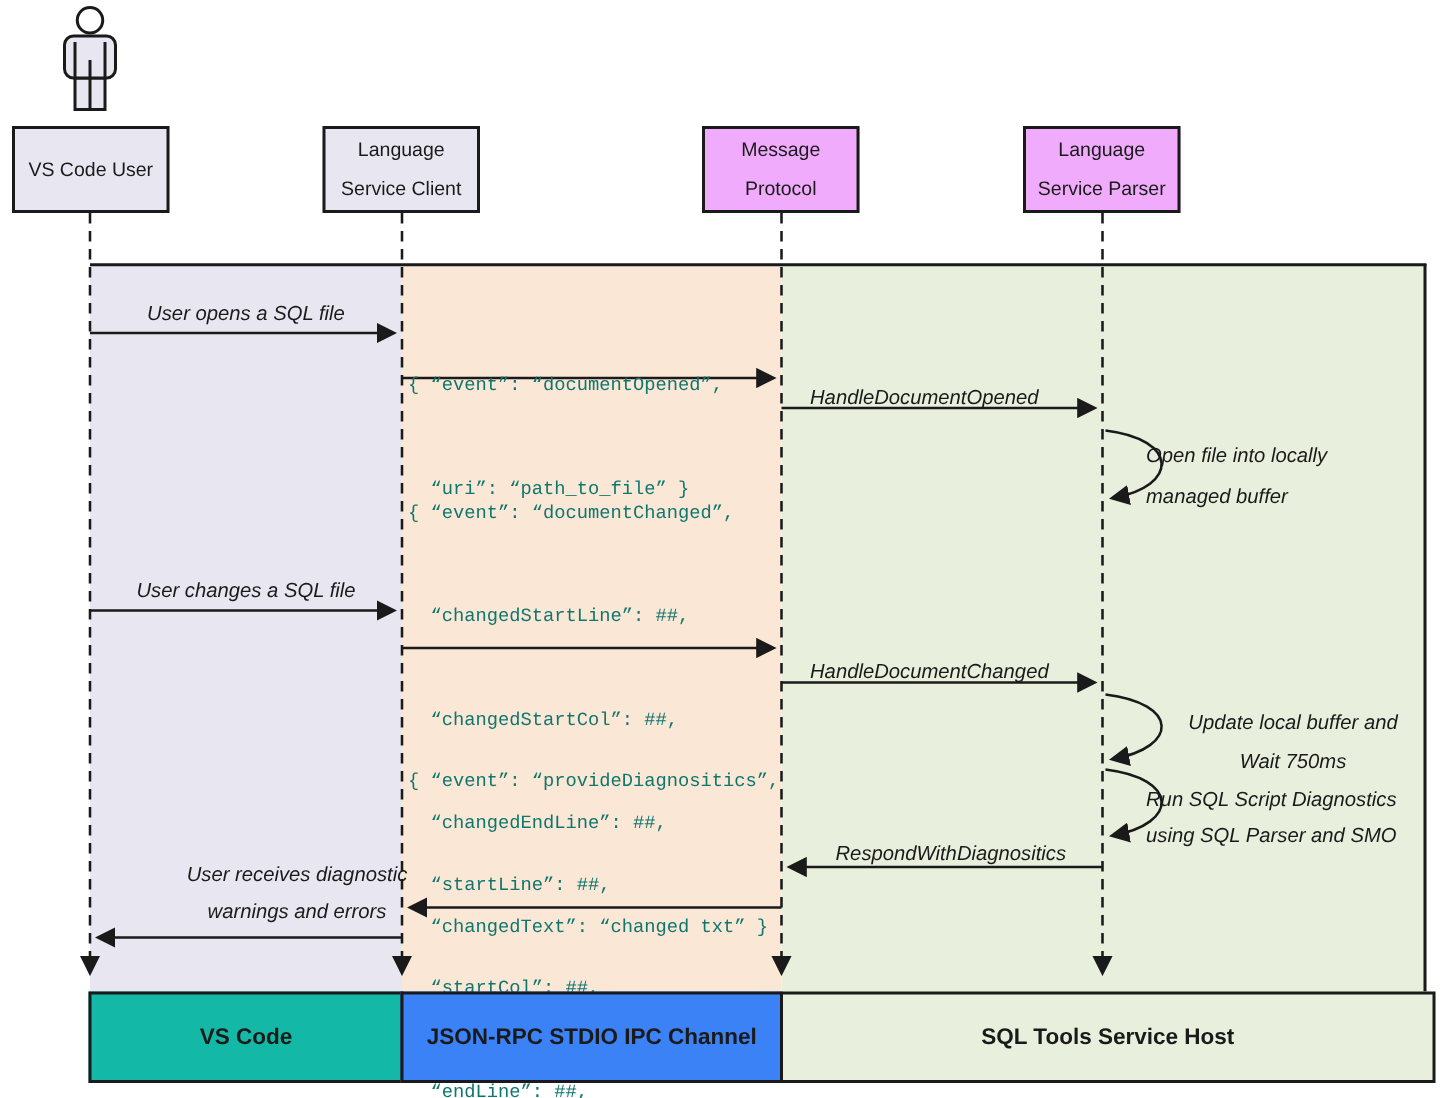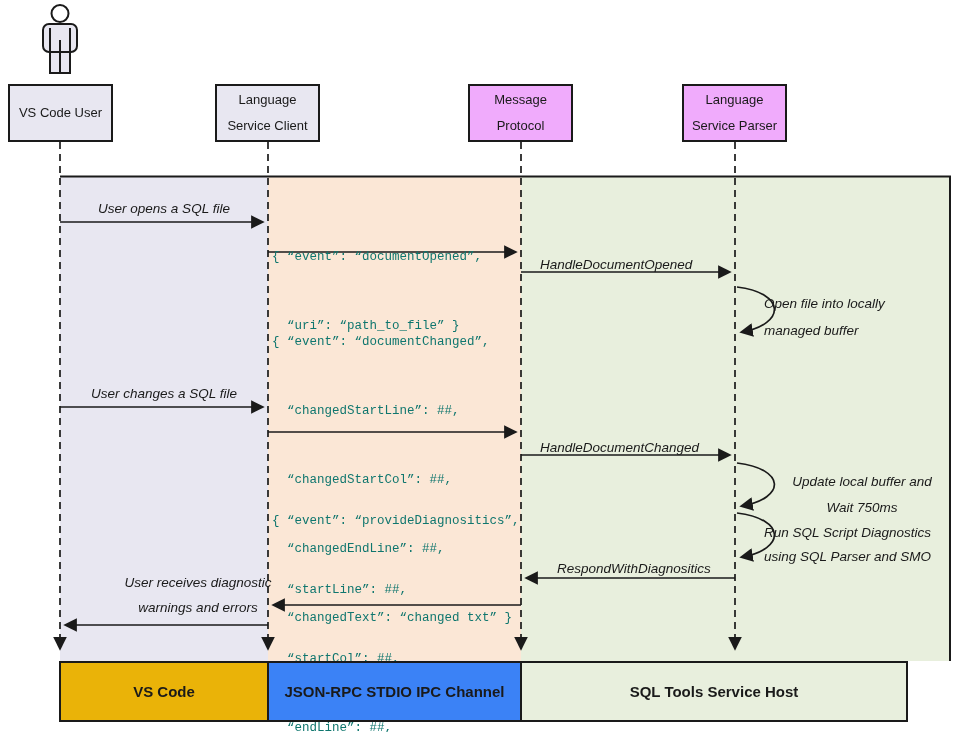--- a/index.html
+++ b/index.html
@@ -22,21 +22,21 @@
   }
   .msg-label.center{text-align:center;}
   .json-block{
     position:absolute;font-family:"Liberation Mono", monospace;font-size:12.5px;
     line-height:23px;white-space:pre;color:#0f766e;
   }
   .footer-box{
     position:absolute;top:661px;height:61px;border:2px solid #1a1a1a;box-sizing:border-box;
     display:flex;align-items:center;justify-content:center;font-weight:bold;font-size:15px;
   }
-  .footer-box.lavender{background:#eab308;}
+  .footer-box.lavender{background:#14b8a6;}
   .footer-box.peach{background:#3b82f6;}
   .footer-box.green{background:#e8efdd;}
   svg.overlay{position:absolute;left:0;top:0;pointer-events:none;}
 </style>
 </head>
 <body>
 
 <div class="canvas">
 
   <div class="band lavender" style="left:60px;width:208px;"></div>
@@ -140,17 +140,17 @@
     
     
   </div>
 
   <div class="footer-box lavender" style="left:59px;width:210px;">
     <span>VS Code</span>
   </div>
   <div class="footer-box peach" style="left:267px;width:255px;">
     <span>JSON-RPC STDIO IPC Channel</span>
   </div>
-  <div class="footer-box green" style="left:520px;width:388px;">
+  <div class="footer-box green" style="left:520px;width:437px;">
     <span>SQL Tools Service Host</span>
   </div>
 
 </div>
 
 </body></html>

